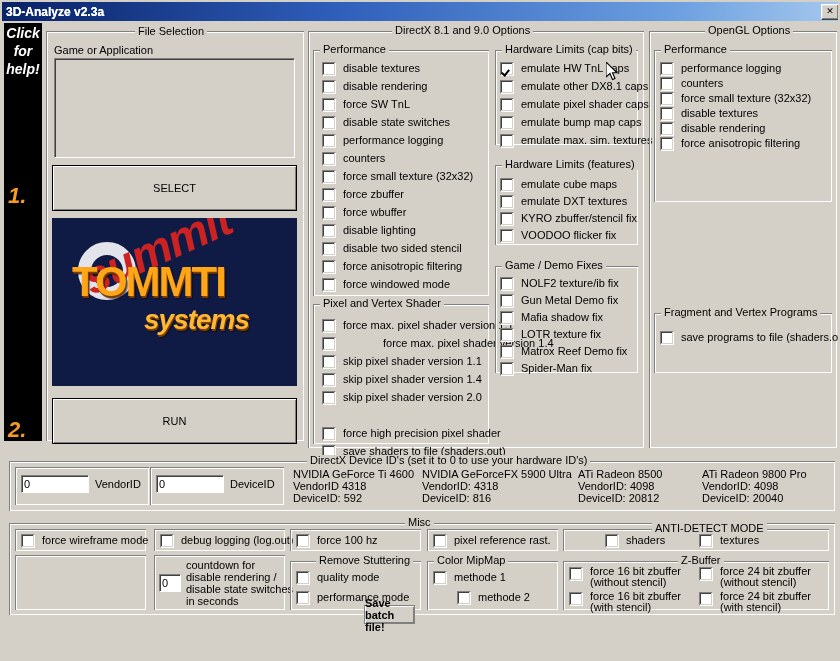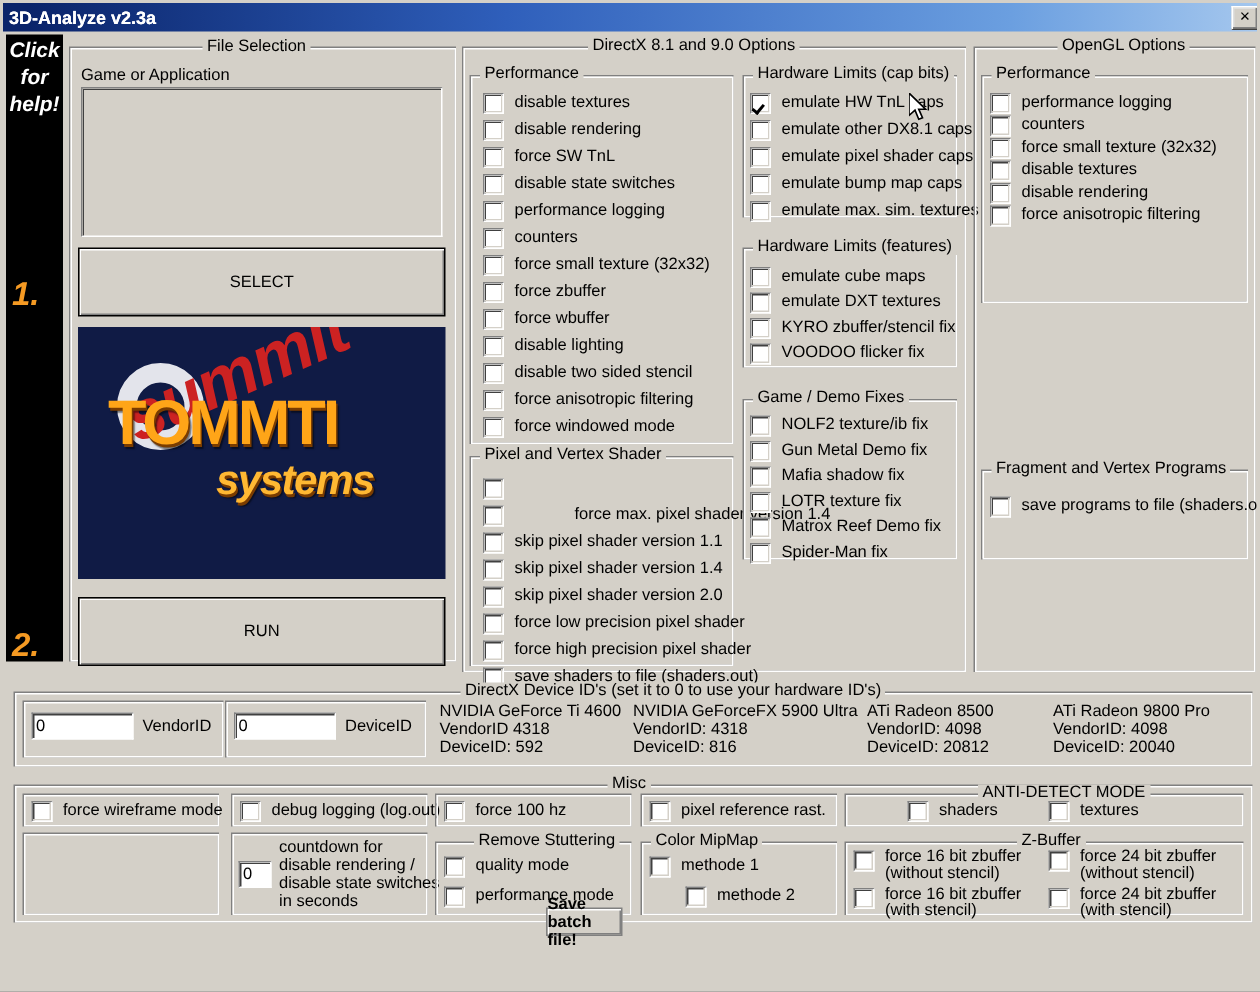--- a/index.html
+++ b/index.html
@@ -234,40 +234,37 @@
   <div class="cb" style="left:320px;top:275px;">
     <span class="box"></span>
     <span class="lbl">force windowed mode</span>
     </div>
 
   <div class="group-frame" style="left:311px;top:302px;width:176px;height:140px;"></div>
   <div class="group-title" style="left:318px;top:296px;">Pixel and Vertex Shader</div>
 
   <div class="cb" style="left:320px;top:316px;">
     <span class="box"></span>
+    <span class="lbl">force max. pixel shader version 1.1</span>
     </div>
   <div class="cb" style="left:320px;top:334px;gap:40px;">
     <span class="box"></span>
     <span class="lbl">force max. pixel shader version 1.4</span>
     </div>
   <div class="cb" style="left:320px;top:352px;">
     <span class="box"></span>
     <span class="lbl">skip pixel shader version 1.1</span>
     </div>
   <div class="cb" style="left:320px;top:370px;">
     <span class="box"></span>
     <span class="lbl">skip pixel shader version 1.4</span>
     </div>
   <div class="cb" style="left:320px;top:388px;">
     <span class="box"></span>
     <span class="lbl">skip pixel shader version 2.0</span>
-    </div>
-  <div class="cb" style="left:320px;top:406px;">
-    <span class="box"></span>
-    <span class="lbl">force low precision pixel shader</span>
     </div>
   <div class="cb" style="left:320px;top:442px;">
     <span class="box"></span>
     <span class="lbl">save shaders to file (shaders.out)</span>
     </div>
   <div class="cb" style="left:320px;top:424px;">
     <span class="box"></span>
     <span class="lbl">force high precision pixel shader</span>
     </div>
 

